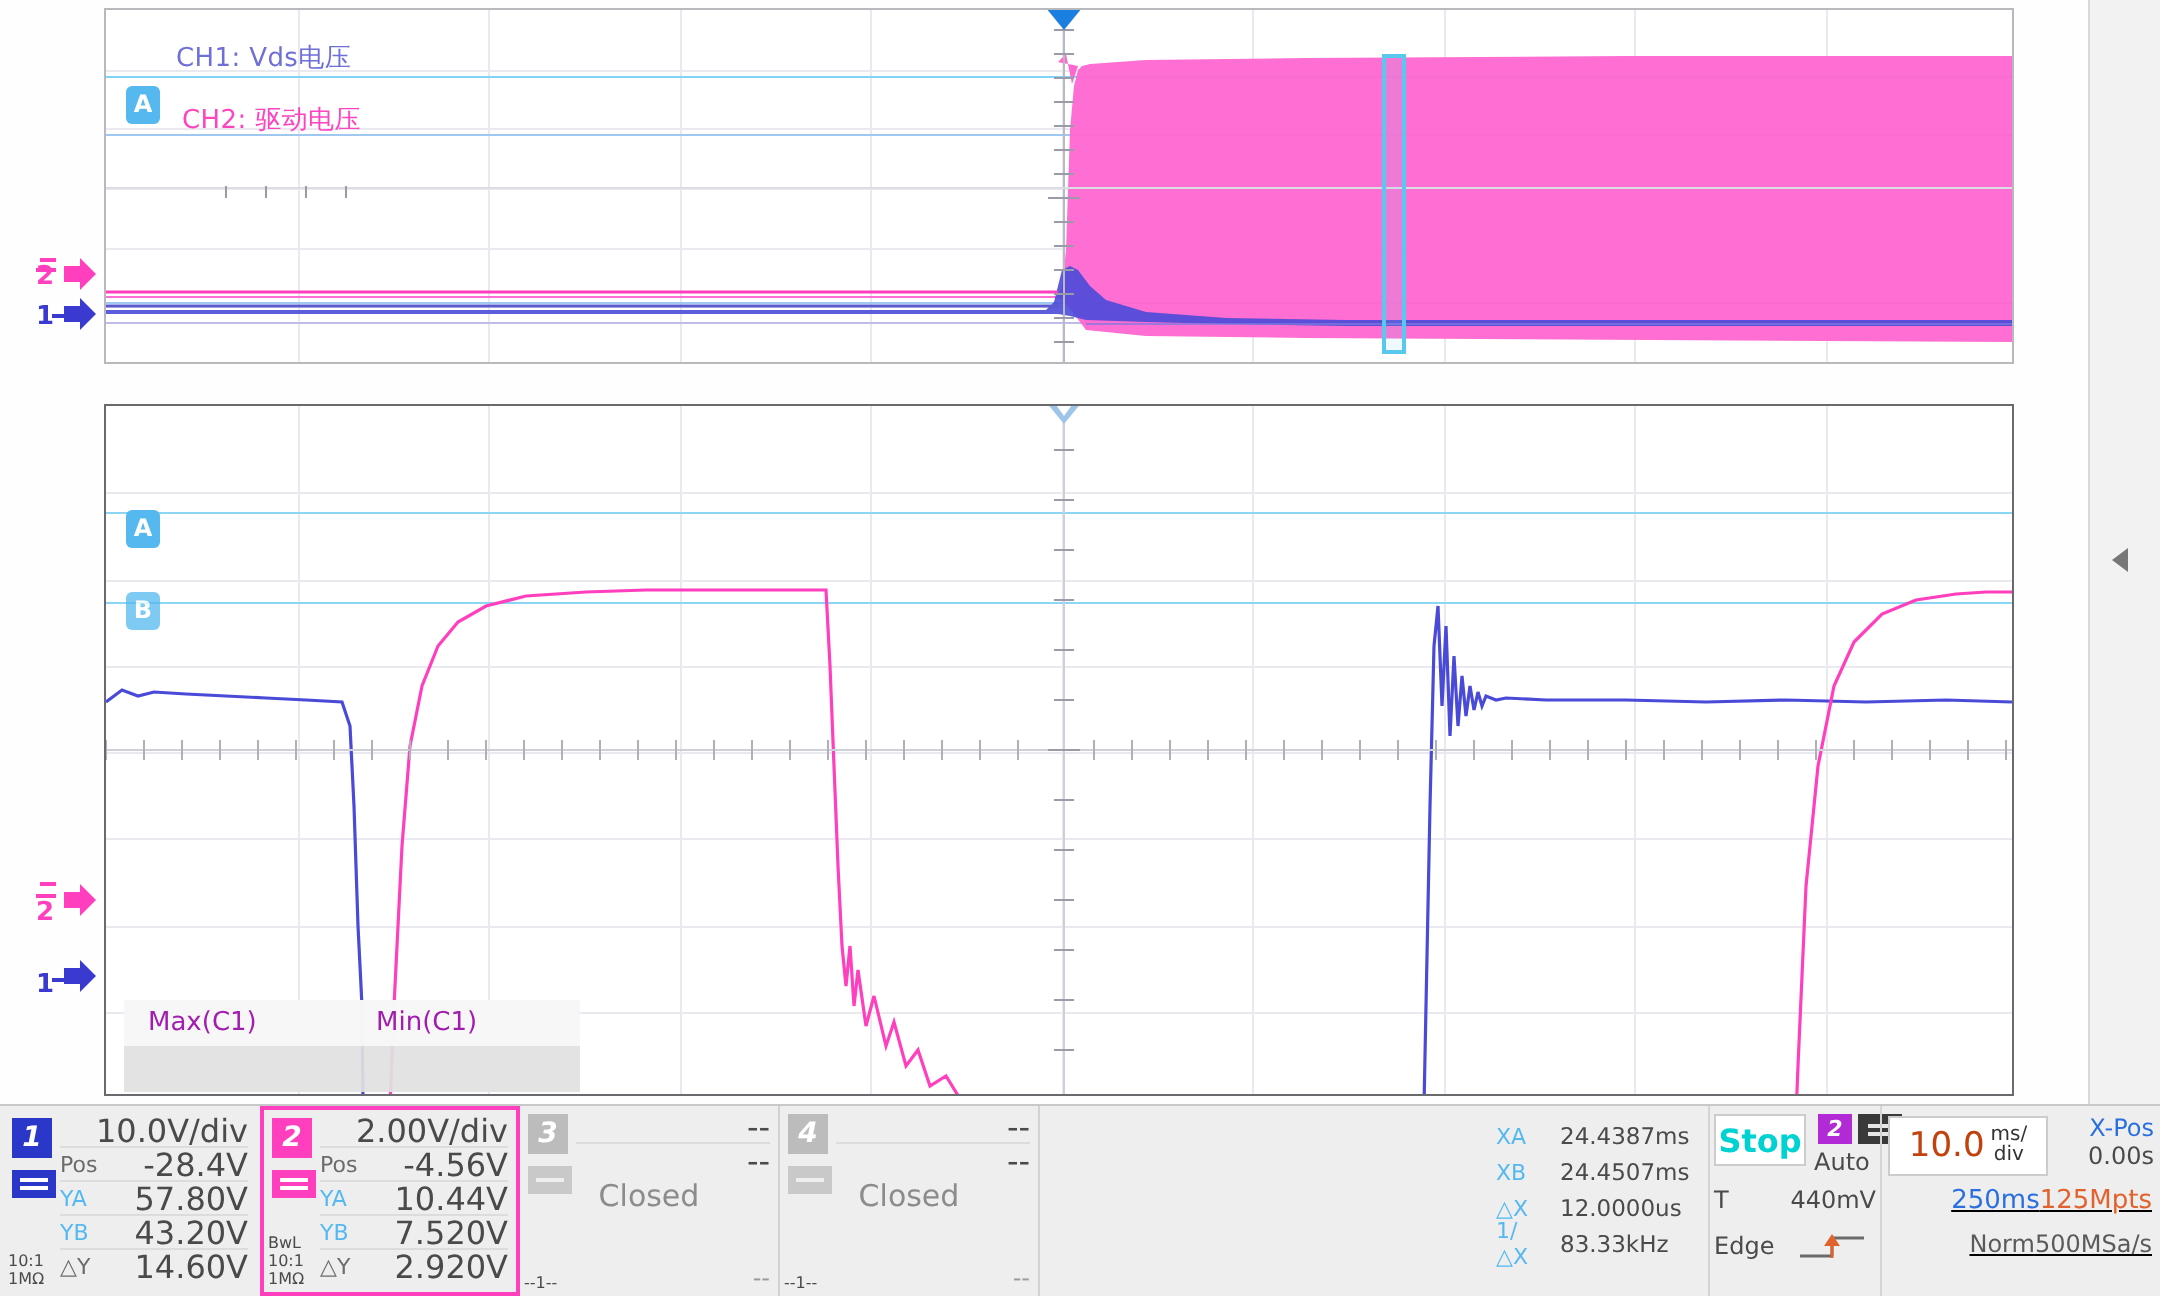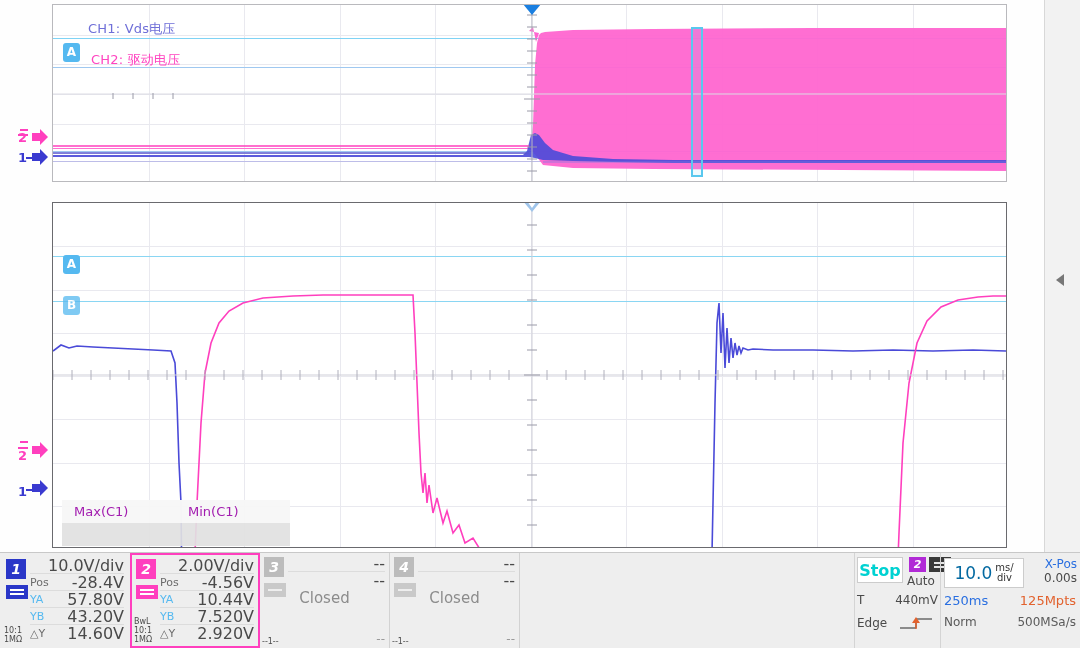--- a/index.html
+++ b/index.html
@@ -157,26 +157,26 @@
   .trig-mode-ico { position:absolute; left: 74px; top: 4px; width: 22px; height: 15px;
     background:#3a3a3a; display:flex; flex-direction:column; justify-content:center; align-items:center; gap:2px;}
   .trig-mode-ico i { width: 13px; height: 2px; background:#e6e6e6; display:block; }
   .auto-txt { position:absolute; left: 52px; top: 21px; font-size: 12px; color:#4a4a4a; }
   .trig-row { position:absolute; left:2px; right:2px; font-size: 12px; color: #4a4a4a;
     display:flex; justify-content: space-between; align-items:center; }
 
   .tb-panel { width: 140px; position: relative; border-left: 1px solid #d4d4d4; }
   .tb-box { position:absolute; left: 3px; top: 5px; width: 80px; height: 30px;
     background:#fff; border:1px solid #cccccc; display:flex; align-items:center; justify-content:center; gap: 3px;}
-  .tb-box .num { font-size: 17px; color:#0369a1; }
+  .tb-box .num { font-size: 17px; color:#c2410c; }
   .tb-box .unit { font-size: 10px; color:#333; line-height: 10px; text-align:center; }
   .tb-right { position:absolute; right: 3px; top: 4px; text-align:right; }
   .tb-right .xp { color:#2a6fe0; font-size: 12px; }
   .tb-right .xv { color:#4a4a4a; font-size: 12px; }
-  .tb-row { position:absolute; left: 3px; right: 4px; display:flex; justify-content: space-between; }
+  .tb-row { position:absolute; left: 18px; right: 4px; display:flex; justify-content: flex-end; text-decoration: underline; }
 
   .right-panel { position:absolute; right: 0; top: 0; width: 36px; height: 552px;
     background:#f2f2f2; border-left: 1px solid #d8d8d8; }
   .collapse-arrow { position:absolute; left: 11px; top: 274px; width:0;height:0;
     border-top: 6px solid transparent; border-bottom: 6px solid transparent;
     border-right: 8px solid #777777; }
 
   svg.wave { position:absolute; left:0; top:0; }
 </style>
 </head>
@@ -512,20 +512,38 @@
             <span class="v">--</span>
           </div>
       </div>
       <div class="closed-txt">Closed</div>
       <div class="chan-foot">--1--</div>
       <div style="position:absolute;right:4px;bottom:2px;font-size:12px;color:#9a9a9a">--</div>
     </div>
 
     <div class="mid-gap"></div>
 
+    <div class="cursor-panel">
+      <div class="row">
+          <span class="lbl">XA</span>
+          <span class="val">24.4387ms</span>
+        </div>
+      <div class="row">
+          <span class="lbl">XB</span>
+          <span class="val">24.4507ms</span>
+        </div>
+      <div class="row">
+          <span class="lbl">△X</span>
+          <span class="val">12.0000us</span>
+        </div>
+      <div class="row">
+          <span class="lbl">1/△X</span>
+          <span class="val">83.33kHz</span>
+        </div>
+    </div>
 
     <div class="trig-panel">
       <div class="stop-box">Stop</div>
       <div class="trig-badge">2</div>
       <div class="trig-mode-ico">
           <i></i>
           <i></i>
         </div>
       <div class="auto-txt">Auto</div>
       <div class="trig-row" style="top:40px">

